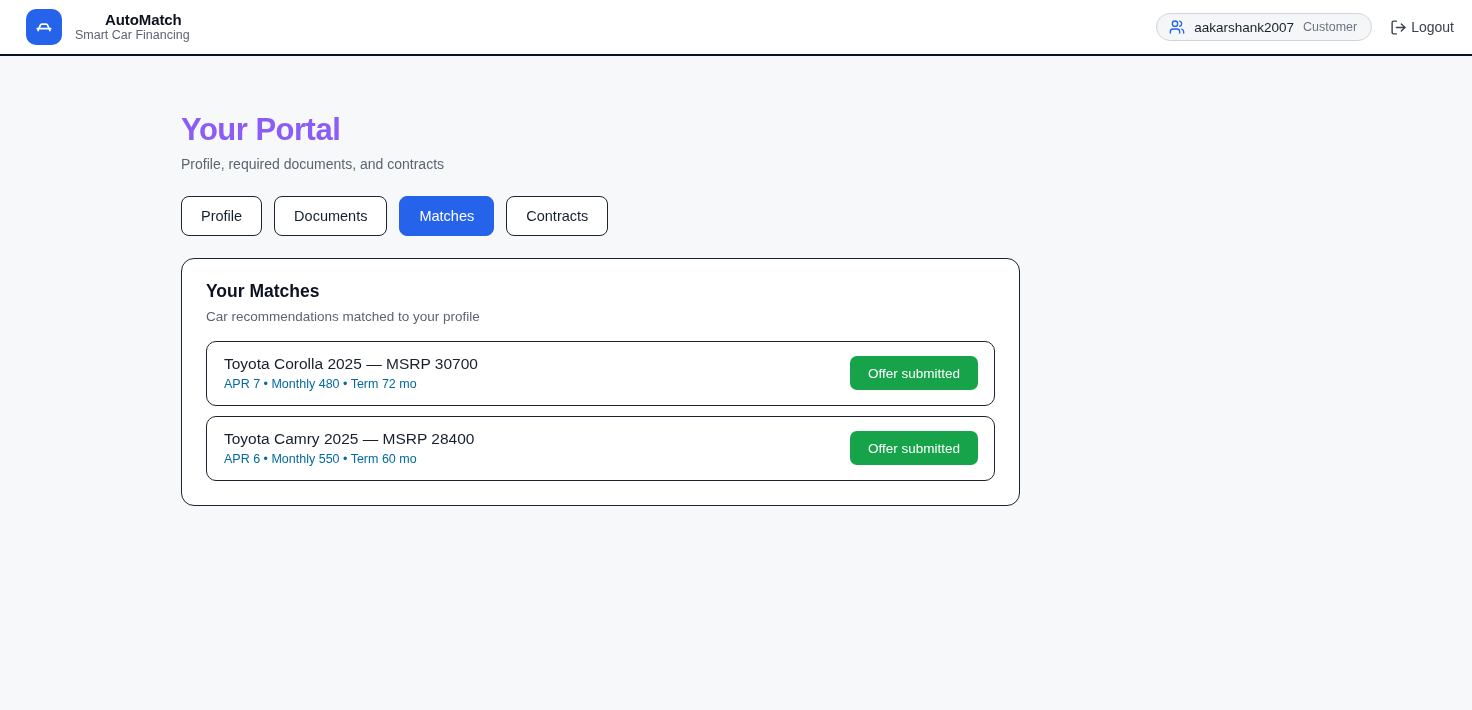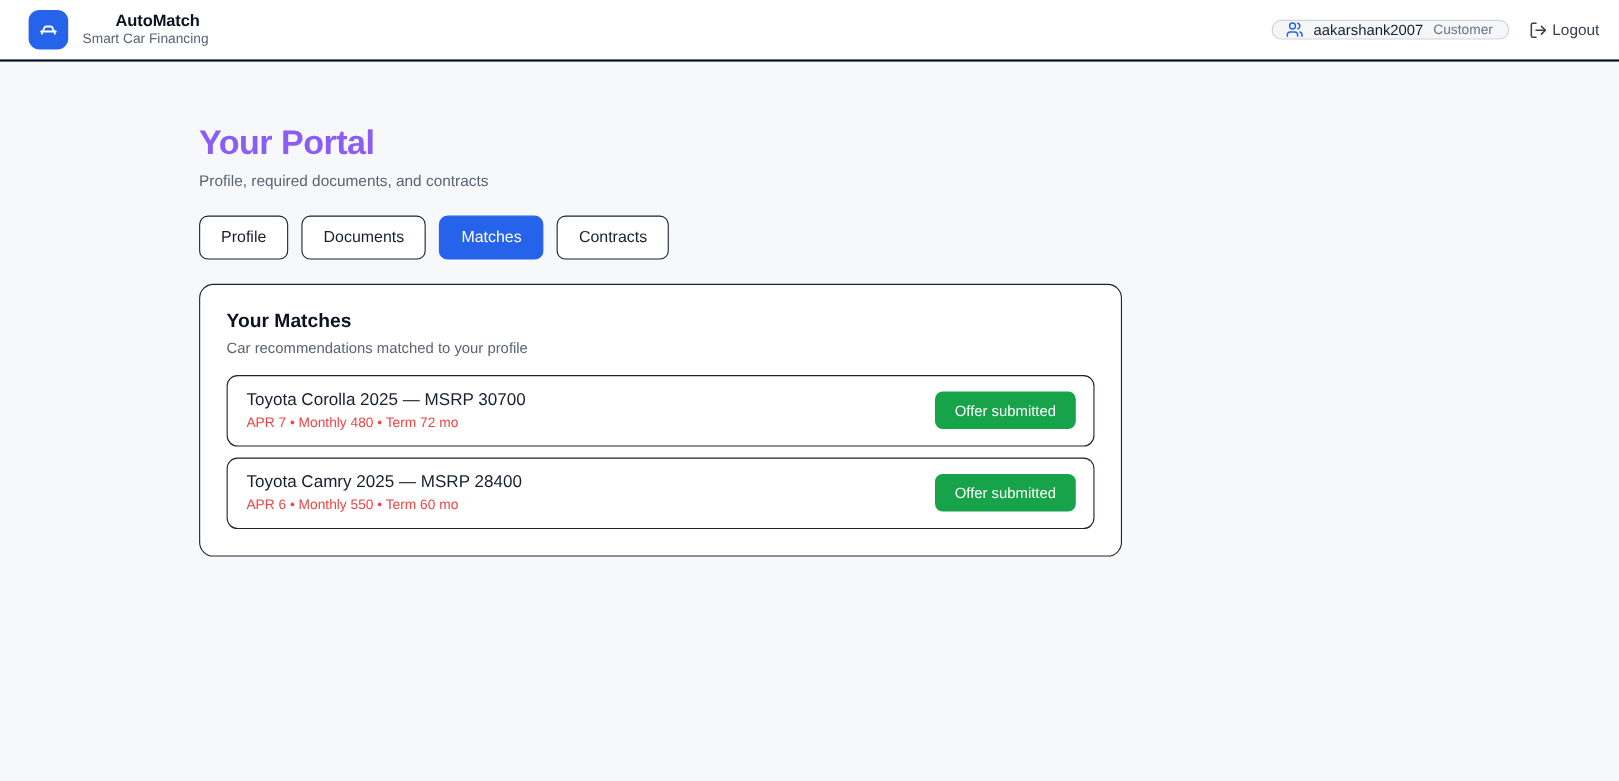--- a/index.html
+++ b/index.html
@@ -60,21 +60,21 @@
     gap: 14px;
   }
   .user-pill {
     display: flex;
     align-items: center;
     gap: 9px;
     background: #f5f6f8;
     border: 1px solid #cfd4dc;
     border-radius: 999px;
     padding: 6px 14px 6px 12px;
-    height: 18px;
+    height: 28px;
   }
   .user-name {
     font-size: 13.5px;
     color: #16202e;
   }
   .user-role {
     font-size: 12.5px;
     color: #6b7483;
   }
   .logout-btn {
@@ -167,21 +167,21 @@
     justify-content: space-between;
     background: #ffffff;
   }
   .match-info { display: flex; flex-direction: column; gap: 4px; }
   .match-title {
     font-size: 15.5px;
     color: #16202e;
   }
   .match-meta {
     font-size: 12.5px;
-    color: #ef4444;
+    color: #0369a1;
   }
   .offer-btn {
     font-family: "Liberation Sans", sans-serif;
     font-size: 13.5px;
     color: #ffffff;
     background: #16a34a;
     border: none;
     border-radius: 7px;
     padding: 0 18px;
     height: 34px;

